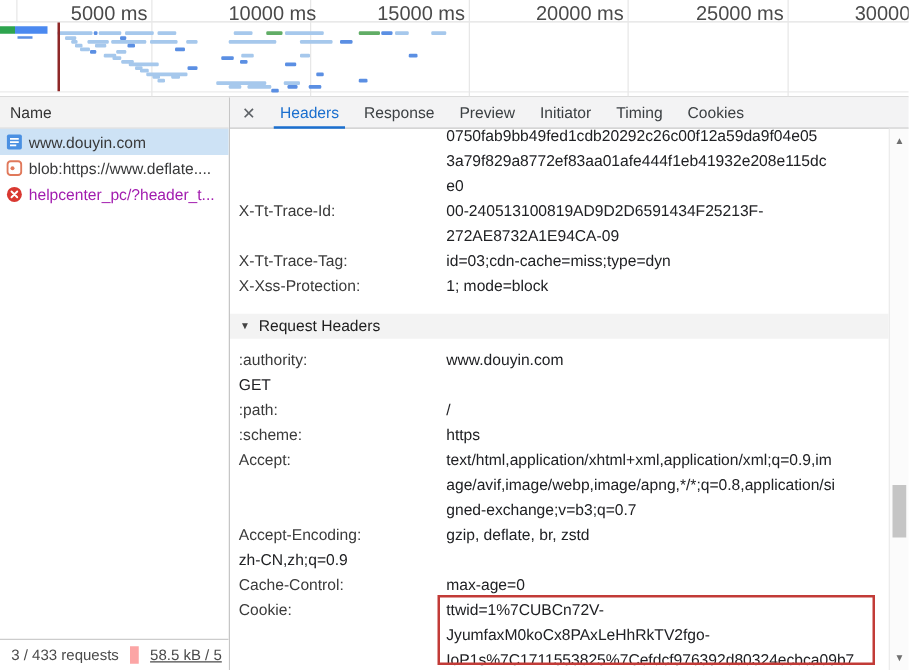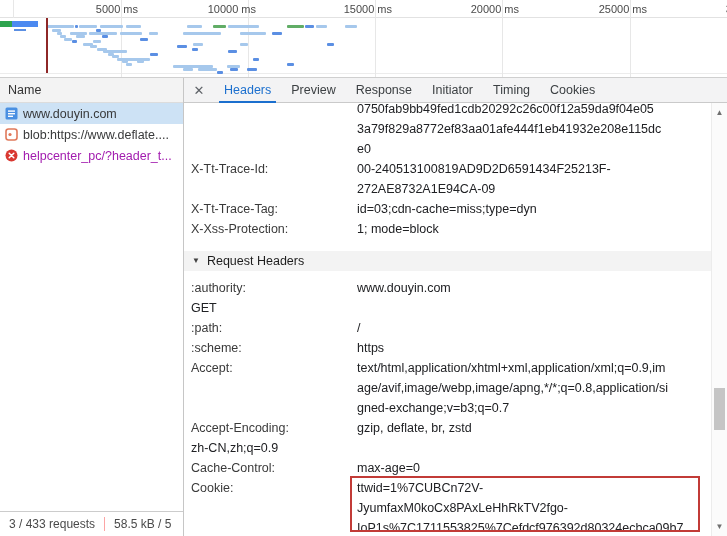--- a/index.html
+++ b/index.html
@@ -7,32 +7,32 @@
     width:727px;height:536px;overflow:hidden;position:relative;
     background:#fff;font-family:"Liberation Sans",sans-serif;
     -webkit-font-smoothing:antialiased;
   }
   
   #overview{position:absolute;top:0;left:0;width:727px;height:78px;background:#fff;border-bottom:1px solid #cfcfcf;box-sizing:border-box;}
   .ov-sep-top{position:absolute;top:17px;left:0;width:727px;height:1px;background:#e2e2e2;}
   .ov-sep-bot{position:absolute;top:73px;left:0;width:727px;height:1px;background:#ececec;}
   .gridline{position:absolute;top:0;width:1px;height:77px;background:#e7e7e7;}
   .gridline.short{height:18px;}
-  .tlabel{position:absolute;top:3px;font-size:11px;color:#4a4a4a;transform:translateX(-100%);white-space:nowrap;margin-left:20px;}
+  .tlabel{position:absolute;top:3px;font-size:16px;color:#4a4a4a;transform:translateX(-100%);white-space:nowrap;}
   .ov-event-line{position:absolute;top:18px;width:2px;height:55px;}
   .ov-bar{position:absolute;height:3px;border-radius:1px;}
   .ov-selbar{position:absolute;}
   
   #sidebar{position:absolute;top:78px;left:0;width:184px;height:458px;background:#fff;border-right:1px solid #c6c6c6;box-sizing:border-box;overflow:hidden;}
   .name-header{height:25px;background:#f3f3f3;border-bottom:1px solid #dcdcdc;font-size:12.5px;color:#333;display:flex;align-items:center;padding-left:8px;box-sizing:border-box;}
   .req-row{height:21px;display:flex;align-items:center;padding-left:5px;font-size:12.5px;color:#38393a;gap:5px;white-space:nowrap;overflow:hidden;cursor:default;}
   .req-row .ricon{flex:none;width:13px;height:13px;display:block;}
   .status-bar{position:absolute;bottom:0;left:0;width:100%;height:25px;border-top:1px solid #ccc;display:flex;align-items:center;font-size:12px;color:#4a4a4a;background:#fff;box-sizing:border-box;}
   .status-item{padding:0 9px;white-space:nowrap;}
-  .status-item + .status-item{border-left:1px solid #fca5a5;}
+  .status-item + .status-item{border-left:7px solid #fca5a5;text-decoration:underline;}
   
   #panel{position:absolute;top:78px;left:184px;width:543px;height:458px;background:#fff;}
   .tabbar{height:25px;background:#f3f3f4;border-bottom:1px solid #cacaca;display:flex;align-items:center;box-sizing:border-box;}
   .close-btn{width:30px;text-align:center;color:#5f6368;font-size:13px;cursor:default;}
   .tab{padding:0 10px;font-size:12.5px;color:#3c4043;height:25px;display:flex;align-items:center;position:relative;cursor:default;white-space:nowrap;}
   .tab.active{color:#1b6fce;}
   .tab.active::after{content:"";position:absolute;left:5px;right:5px;bottom:0;height:2px;background:#1b6fce;}
   .content{position:absolute;top:25px;left:0;width:527px;bottom:0;overflow:hidden;font-size:12.5px;color:#202124;}
   .rows{margin-top:-4px;}
   .hrow{display:flex;padding-left:7px;}
@@ -53,21 +53,21 @@
 <body>
 
 <div id="overview">
   <div class="ov-sep-top"></div>
   <div class="ov-sep-bot"></div>
   <div id="ov-grid">
       <div class="gridline short" style="left: 13px;"></div>
       <div class="gridline" style="left: 121px;"></div>
       <div class="tlabel" style="left: 118px;">5000 ms</div>
       <div class="gridline" style="left: 248px;"></div>
-      <div class="tlabel" style="left: 236px; text-align: center;">10000 ms</div>
+      <div class="tlabel" style="left: 253px; text-align: center;">10000 ms</div>
       <div class="gridline" style="left: 375px;"></div>
       <div class="tlabel" style="left: 372px;">15000 ms</div>
       <div class="gridline" style="left: 502px;"></div>
       <div class="tlabel" style="left: 499px;">20000 ms</div>
       <div class="gridline" style="left: 630px;"></div>
       <div class="tlabel" style="left: 627px;">25000 ms</div>
       <div class="tlabel" style="left: 754px;">30000 ms</div>
     </div>
   <div id="ov-bars">
       <div class="ov-bar" style="left: 46px; top: 25px; width: 28px; background: rgb(166, 200, 236);"></div>
@@ -171,22 +171,22 @@
     <span class="status-item">3 / 433 requests</span>
     <span class="status-item">58.5 kB / 5</span>
   </div>
 </div>
 
 <div id="panel">
   <div class="tabbar">
     <div class="close-btn">✕</div>
     <div id="tabs" style="display:flex;height:25px;">
         <div class="tab active">Headers</div>
+        <div class="tab">Response</div>
         <div class="tab">Preview</div>
-        <div class="tab">Response</div>
         <div class="tab">Initiator</div>
         <div class="tab">Timing</div>
         <div class="tab">Cookies</div>
       </div>
   </div>
   <div class="content">
     <div class="rows" id="hrows">
         <div class="hrow">
           <div class="hkey"></div>
           <div class="hval">

